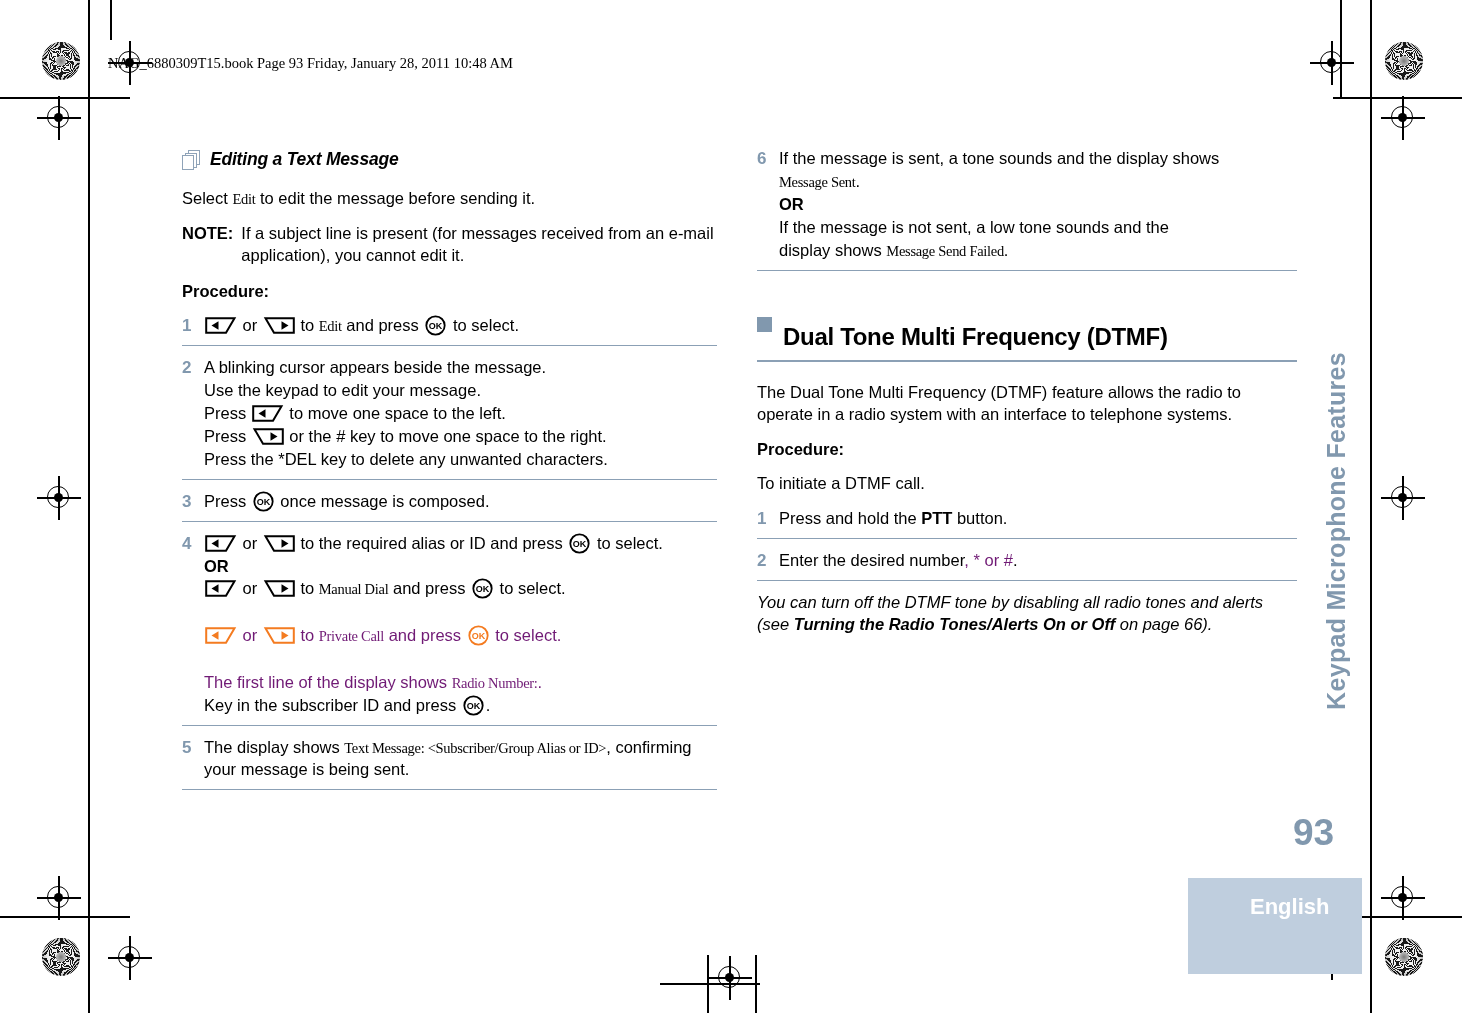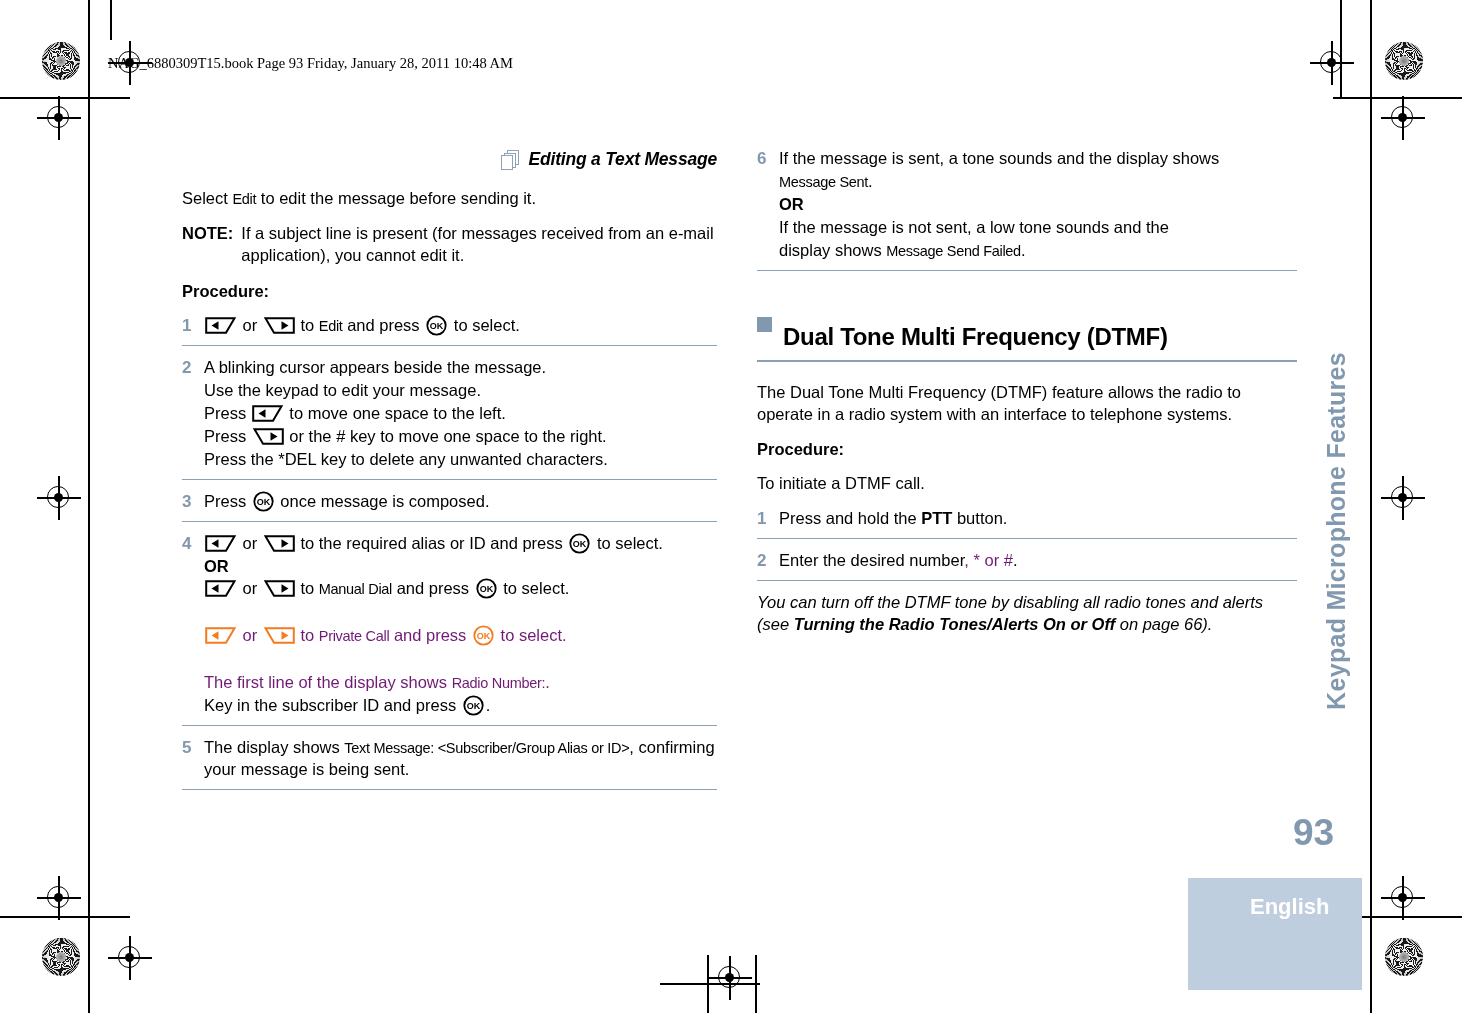--- a/index.html
+++ b/index.html
@@ -80,21 +80,20 @@
   }
   .col-left  { left: 182px; width: 535px; }
   .col-right { left: 757px; width: 540px; }
 
   
   .sub-head {
     display: flex;
     align-items: flex-start;
     gap: 9px;
     margin-bottom: 17px;
-    justify-content: flex-end;
   }
   .sub-head-title {
     font-weight: bold;
     font-style: italic;
     font-size: 17.5px;
     letter-spacing: -0.2px;
   }
   .pages-icon {
     position: relative;
     width: 19px;
@@ -142,21 +141,21 @@
     font-weight: bold;
     color: #8198ae;
     font-size: 17px;
     line-height: 1.3;
   }
   .step-body { flex: 1 1 auto; }
   .step-body > div { margin-bottom: 1px; }
 
   
   .mono {
-    font-family: Liberation Sans, sans-serif;
+    font-family: Liberation Serif, serif;
     font-size: 14.5px;
     letter-spacing: -0.3px;
   }
   .b { font-weight: bold; }
   .orange { color: #701a75; margin-top: 25px; }
 
   
   .key {
     display: inline-block;
     position: relative;
@@ -237,21 +236,21 @@
     top: 812px;
     font-size: 37px;
     font-weight: bold;
     color: #8198ae;
   }
   .lang-band {
     position: absolute;
     left: 1188px;
     top: 878px;
     width: 174px;
-    height: 112px;
+    height: 96px;
     background: #bfcede;
   }
   .lang-band span {
     position: absolute;
     left: 62px;
     top: 16px;
     font-size: 22px;
     font-weight: bold;
     color: #ffffff;
   }

